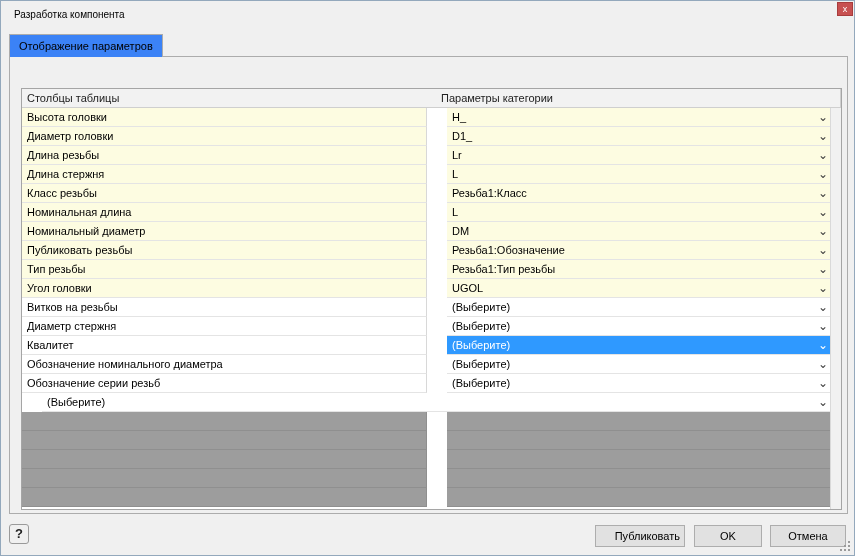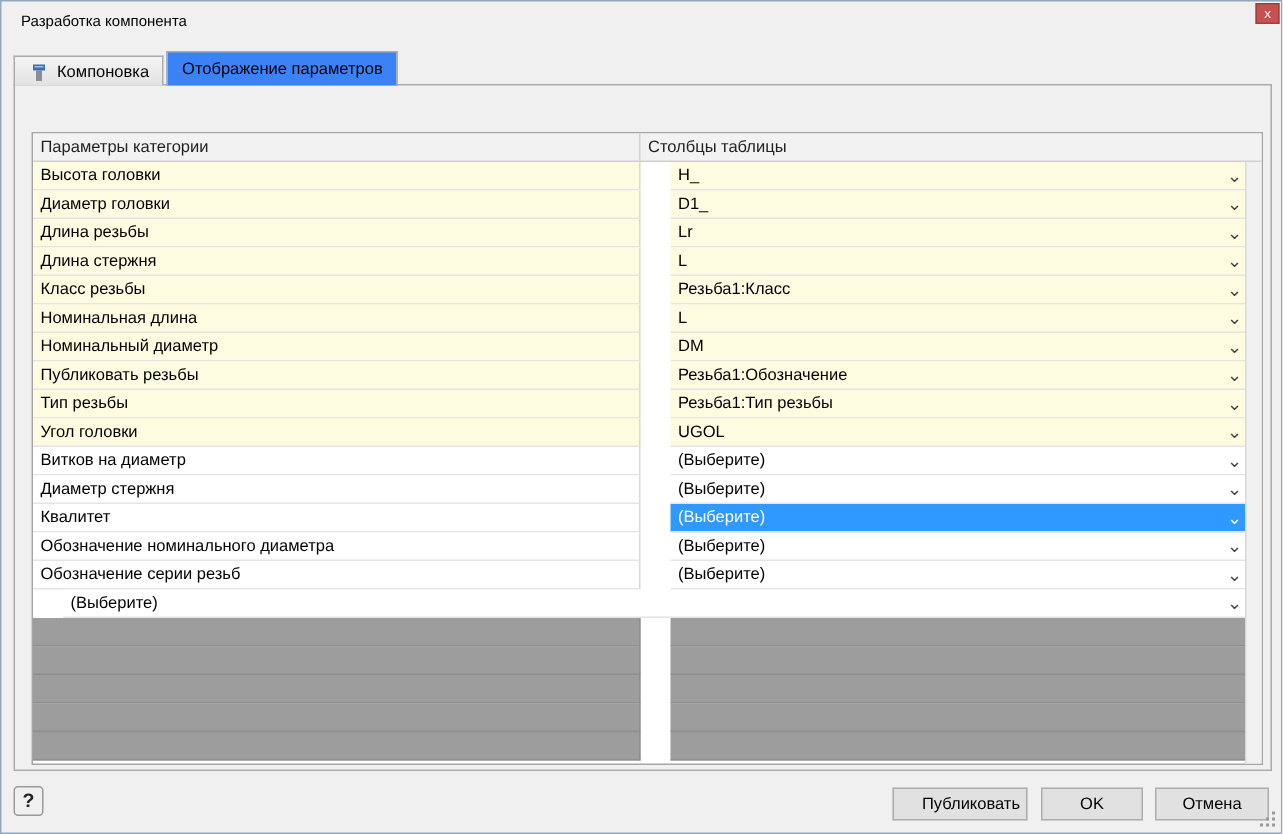--- a/index.html
+++ b/index.html
@@ -68,40 +68,30 @@
 <body>
 
 <div class="dialog">
 
   <div class="titlebar">
     <span class="title">Разработка компонента</span>
     <button class="close">x</button>
   </div>
 
   <div class="tabstrip">
-    <div class="tab">
-      <span class="tabicon">
-        <svg width="14" height="14" viewBox="0 0 14 14">
-          <rect x="5" y="6" width="4" height="7" fill="#8b8f94"></rect>
-          <rect x="3" y="2" width="8" height="4" fill="#3b6fb5"></rect>
-          <rect x="4" y="3" width="6" height="1" fill="#9ec1e8"></rect>
-        </svg>
-      </span>
-      <span>Компоновка</span>
-    </div>
     <div class="tab active">
       <span>Отображение параметров</span>
     </div>
   </div>
 
   <div class="panel">
     <div class="table">
       <div class="thead">
+        <div class="th c2">Столбцы таблицы</div>
         <div class="th c1">Параметры категории</div>
-        <div class="th c2">Столбцы таблицы</div>
       </div>
       <div class="tbody" id="tbody">
           <div class="tr mapped">
             <div class="td param">Высота головки</div>
             <div class="td value"><span class="vtext">H_</span><span class="chev">⌄</span></div>
           </div>
           <div class="tr mapped">
             <div class="td param">Диаметр головки</div>
             <div class="td value"><span class="vtext">D1_</span><span class="chev">⌄</span></div>
           </div>
@@ -131,21 +121,21 @@
           </div>
           <div class="tr mapped">
             <div class="td param">Тип резьбы</div>
             <div class="td value"><span class="vtext">Резьба1:Тип резьбы</span><span class="chev">⌄</span></div>
           </div>
           <div class="tr mapped">
             <div class="td param">Угол головки</div>
             <div class="td value"><span class="vtext">UGOL</span><span class="chev">⌄</span></div>
           </div>
           <div class="tr">
-            <div class="td param">Витков на диаметр</div>
+            <div class="td param">Витков на резьбы</div>
             <div class="td value"><span class="vtext">(Выберите)</span><span class="chev">⌄</span></div>
           </div>
           <div class="tr">
             <div class="td param">Диаметр стержня</div>
             <div class="td value"><span class="vtext">(Выберите)</span><span class="chev">⌄</span></div>
           </div>
           <div class="tr selected">
             <div class="td param">Квалитет</div>
             <div class="td value"><span class="vtext">(Выберите)</span><span class="chev">⌄</span></div>
           </div>

